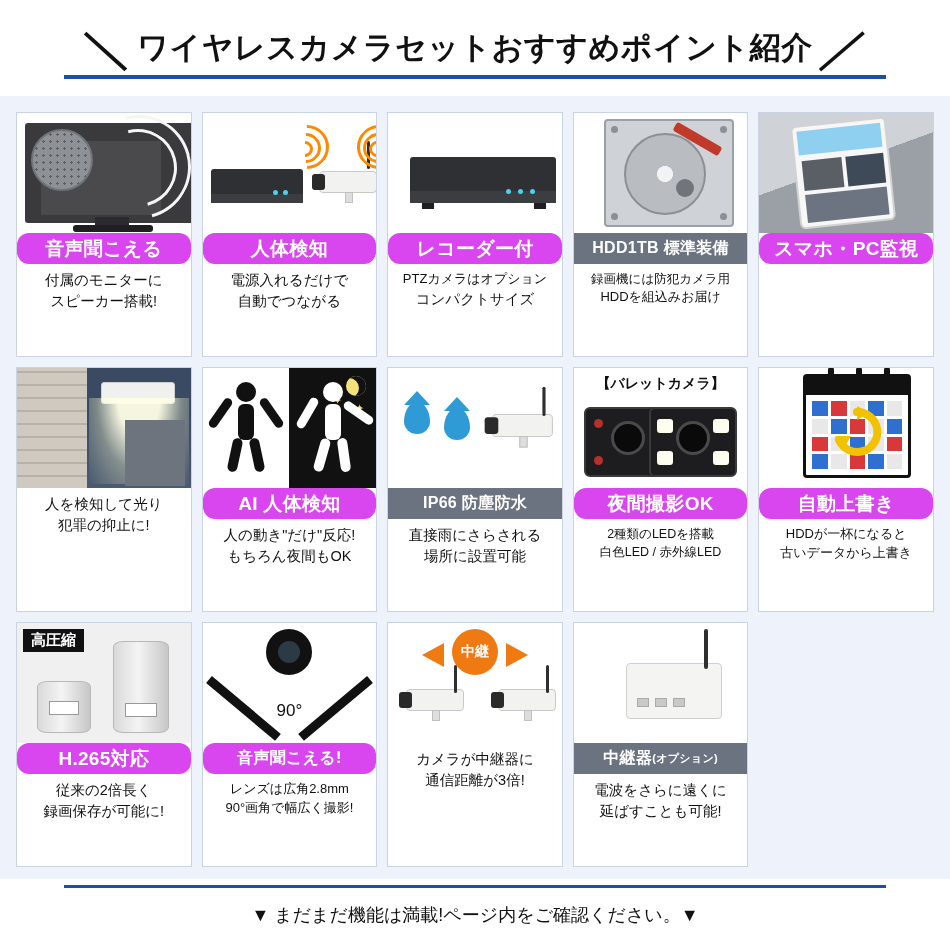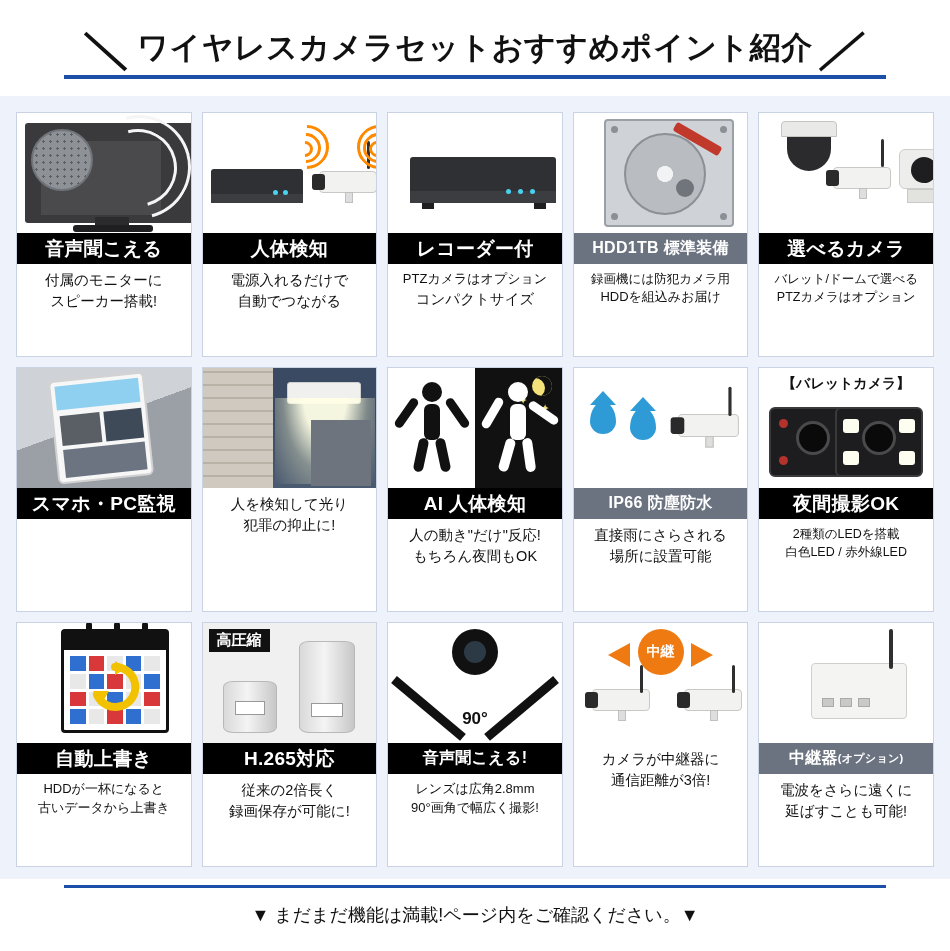--- a/index.html
+++ b/index.html
@@ -54,21 +54,21 @@
     overflow:hidden;
     display:flex; align-items:center; justify-content:center;
   }
   .card-label {
     height:31px;
     display:flex; align-items:center; justify-content:center;
     color:#fff; font-weight:bold; font-size:19px;
     letter-spacing:0.3px;
     white-space:nowrap;
   }
-  .card-label.blue { background:#000000; }
+  .card-label.blue { background:#d946ef;border-radius:12px; }
   .card-label.gray { background:#6b7280; }
   .card-label.small { font-size:16px; }
   .card-label .sup { font-size:11px; font-weight:bold; }
   .card-text {
     flex:1;
     padding:6px 4px 4px 4px;
     text-align:center;
     font-size:14.5px; line-height:1.45;
     color:#111;
   }
@@ -183,21 +183,21 @@
 
   
   .cyl { position:absolute; background:linear-gradient(90deg,#d9d9d9,#f4f4f4 45%,#c7c7c7); border:1px solid #b8b8b8; border-radius:10px/6px; }
   .cyl-tag { position:absolute; background:#fff; border:1px solid #999; font-size:8px; padding:1px 2px; }
 
   
   .wa { position:absolute; inset:0; background:#fff; }
   .wa-lens { position:absolute; left:50%; top:6px; transform:translateX(-50%); width:46px; height:46px; border-radius:50%; background:#111; border:3px solid #111; }
   .wa-lens:after{ content:""; position:absolute; left:50%; top:50%; transform:translate(-50%,-50%); width:22px; height:22px; border-radius:50%; background:#2c3a46; }
   .vline { position:absolute; width:90px; height:9px; background:#111; top:52px; }
-  .deg { position:absolute; left:50%; top:86px; transform:translateX(-50%); font-weight:bold; font-size:17px; }
+  .deg { position:absolute; left:50%; top:78px; transform:translateX(-50%); font-weight:normal; font-size:17px; }
 
   
   .rep-badge { position:absolute; left:50%; top:6px; transform:translateX(-50%); background:#f07a12; color:#fff;
       border-radius:50%; width:46px; height:46px; display:flex; align-items:center; justify-content:center;
       font-size:14px; font-weight:bold; }
   .arrow-l, .arrow-r { position:absolute; top:20px; width:0; height:0; border-top:12px solid transparent; border-bottom:12px solid transparent; }
   .arrow-l { left:34px; border-right:22px solid #f07a12; }
   .arrow-r { right:34px; border-left:22px solid #f07a12; }
 
   
@@ -309,43 +309,20 @@
           </div>
         </div>
       </div>
       <div class="card-label gray small">HDD1TB 標準装備</div>
       <div class="card-text">
         <span class="ln" style="font-size:12.5px">録画機には防犯カメラ用</span>
         <span class="ln" style="font-size:13px">HDDを組込みお届け</span>
       </div>
     </div>
 
-    <div class="card">
-      <div class="card-img">
-        <div class="photo">
-          <div class="dome-base" style="left:22px; top:8px;"></div>
-          <div class="dome-ball" style="left:28px; top:24px;"></div>
-          <div class="cam" style="left:74px; top:54px;">
-            <div class="cam-body"></div>
-              <div class="cam-lens"></div>
-              <div class="cam-mount"></div>
-            <div class="cam-ant" style="left:48px; top:-28px;"></div>
-          </div>
-          <div style="position:absolute; left:140px; top:36px; width:46px; height:40px; background:#ededeb; border:1px solid #cdcdc9; border-radius:6px;"></div>
-          <div style="position:absolute; left:152px; top:44px; width:26px; height:26px; border-radius:50%; background:#1e1e20;"></div>
-          <div style="position:absolute; left:148px; top:76px; width:30px; height:14px; background:#e2e2df; border:1px solid #c9c9c5;"></div>
-
-        </div>
-      </div>
-      <div class="card-label blue">選べるカメラ</div>
-      <div class="card-text">
-        <span class="ln" style="font-size:12.5px">バレット/ドームで選べる</span>
-        <span class="ln" style="font-size:12.5px">PTZカメラはオプション</span>
-      </div>
-    </div>
 
     <div class="card">
       <div class="card-img">
         <div class="photo">
           <div class="hand"></div>
           <div class="phone">
             <div class="phone-top"></div>
             <div class="phone-vid"></div>
               <div class="phone-vid2"></div>
               <div class="phone-vid3"></div>

